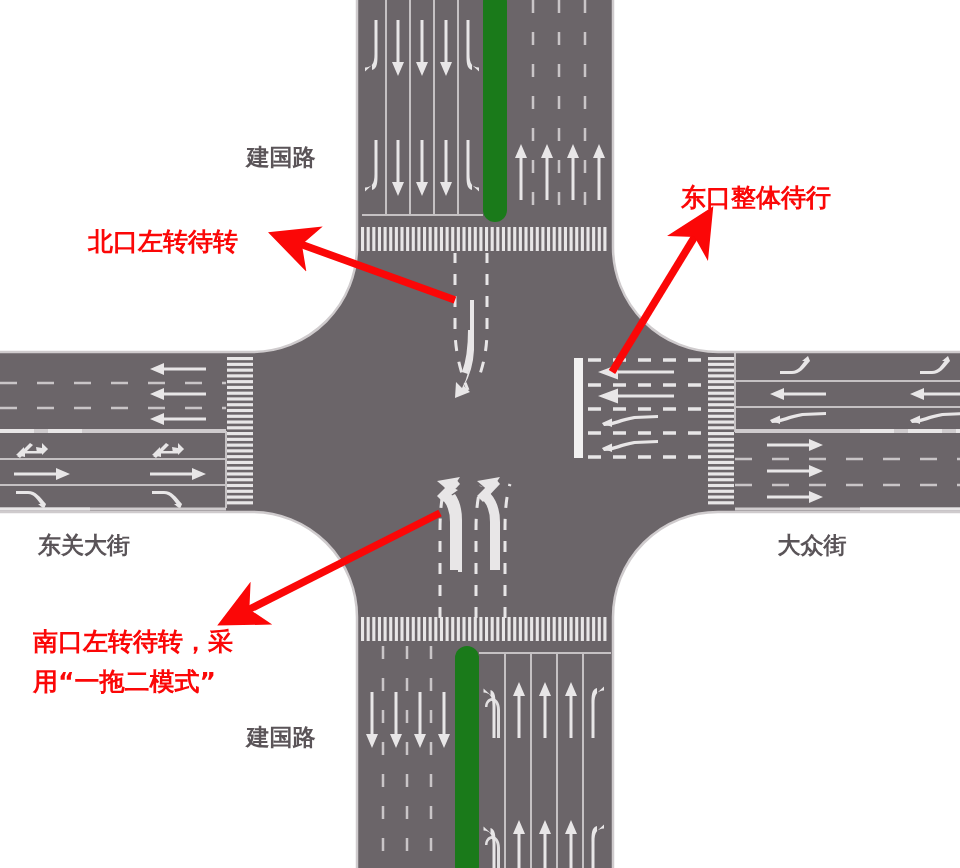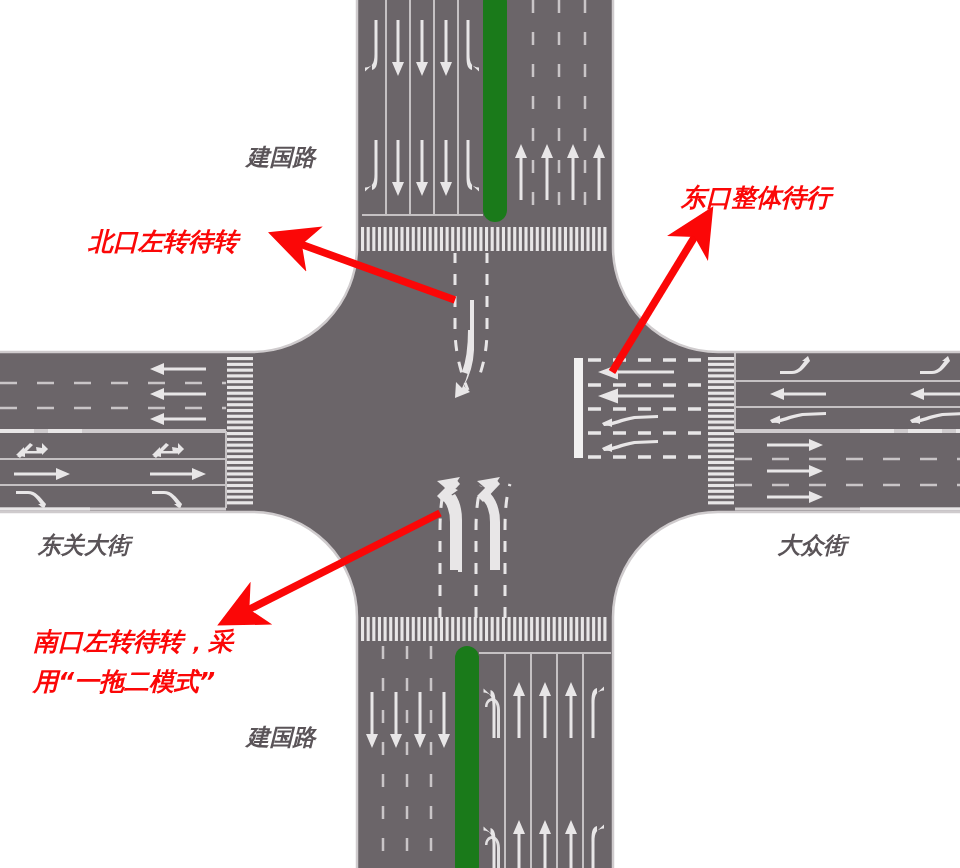--- a/index.html
+++ b/index.html
@@ -1,18 +1,18 @@
 <!DOCTYPE html>
 <html><head>
 <meta charset="utf-8">
 <style>
   html,body{margin:0;padding:0;background:#fff;}
   body{width:960px;height:868px;overflow:hidden;
        font-family:"DejaVu Sans","Liberation Sans",sans-serif;}
-  #stage{position:relative;width:960px;height:868px;background:#fdba74;font-style:italic;}
+  #stage{position:relative;width:960px;height:868px;background:#fdba74;}
   svg{display:block;}
   .lbl-road{fill:#5a5458;font-size:23px;font-weight:bold;
             font-family:"DejaVu Sans","Liberation Sans",sans-serif;}
   .lbl-note{fill:#fb0707;font-size:25px;font-weight:bold;
             font-family:"DejaVu Sans","Liberation Sans",sans-serif;}
 </style>
 </head>
 <body>
 
 <div id="stage">

